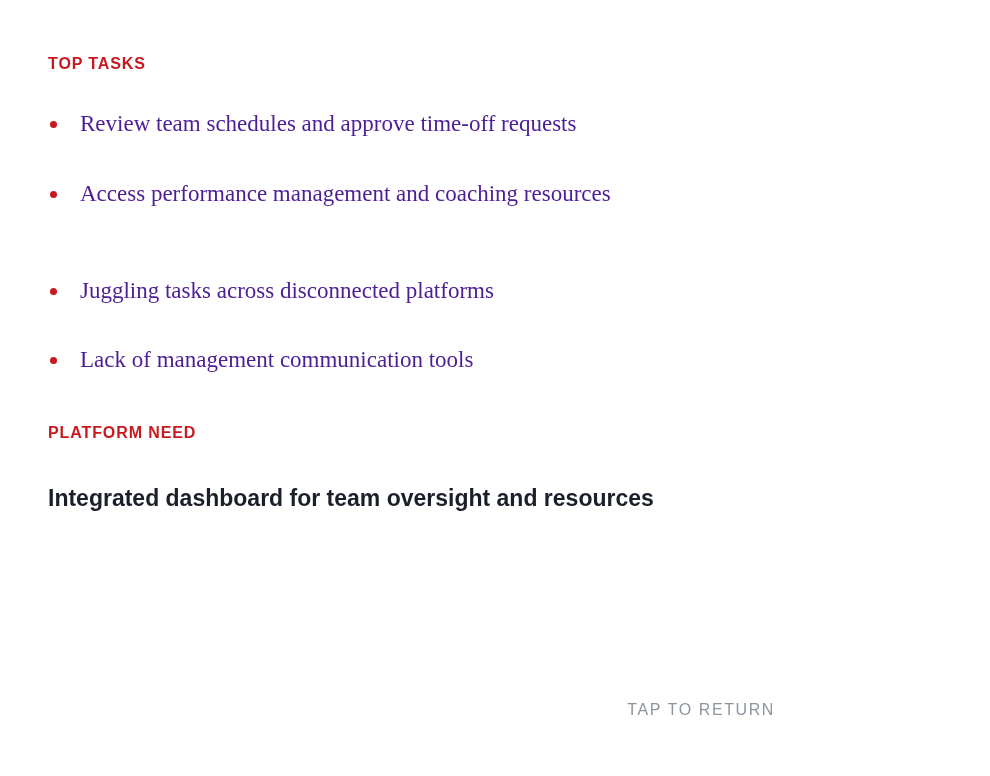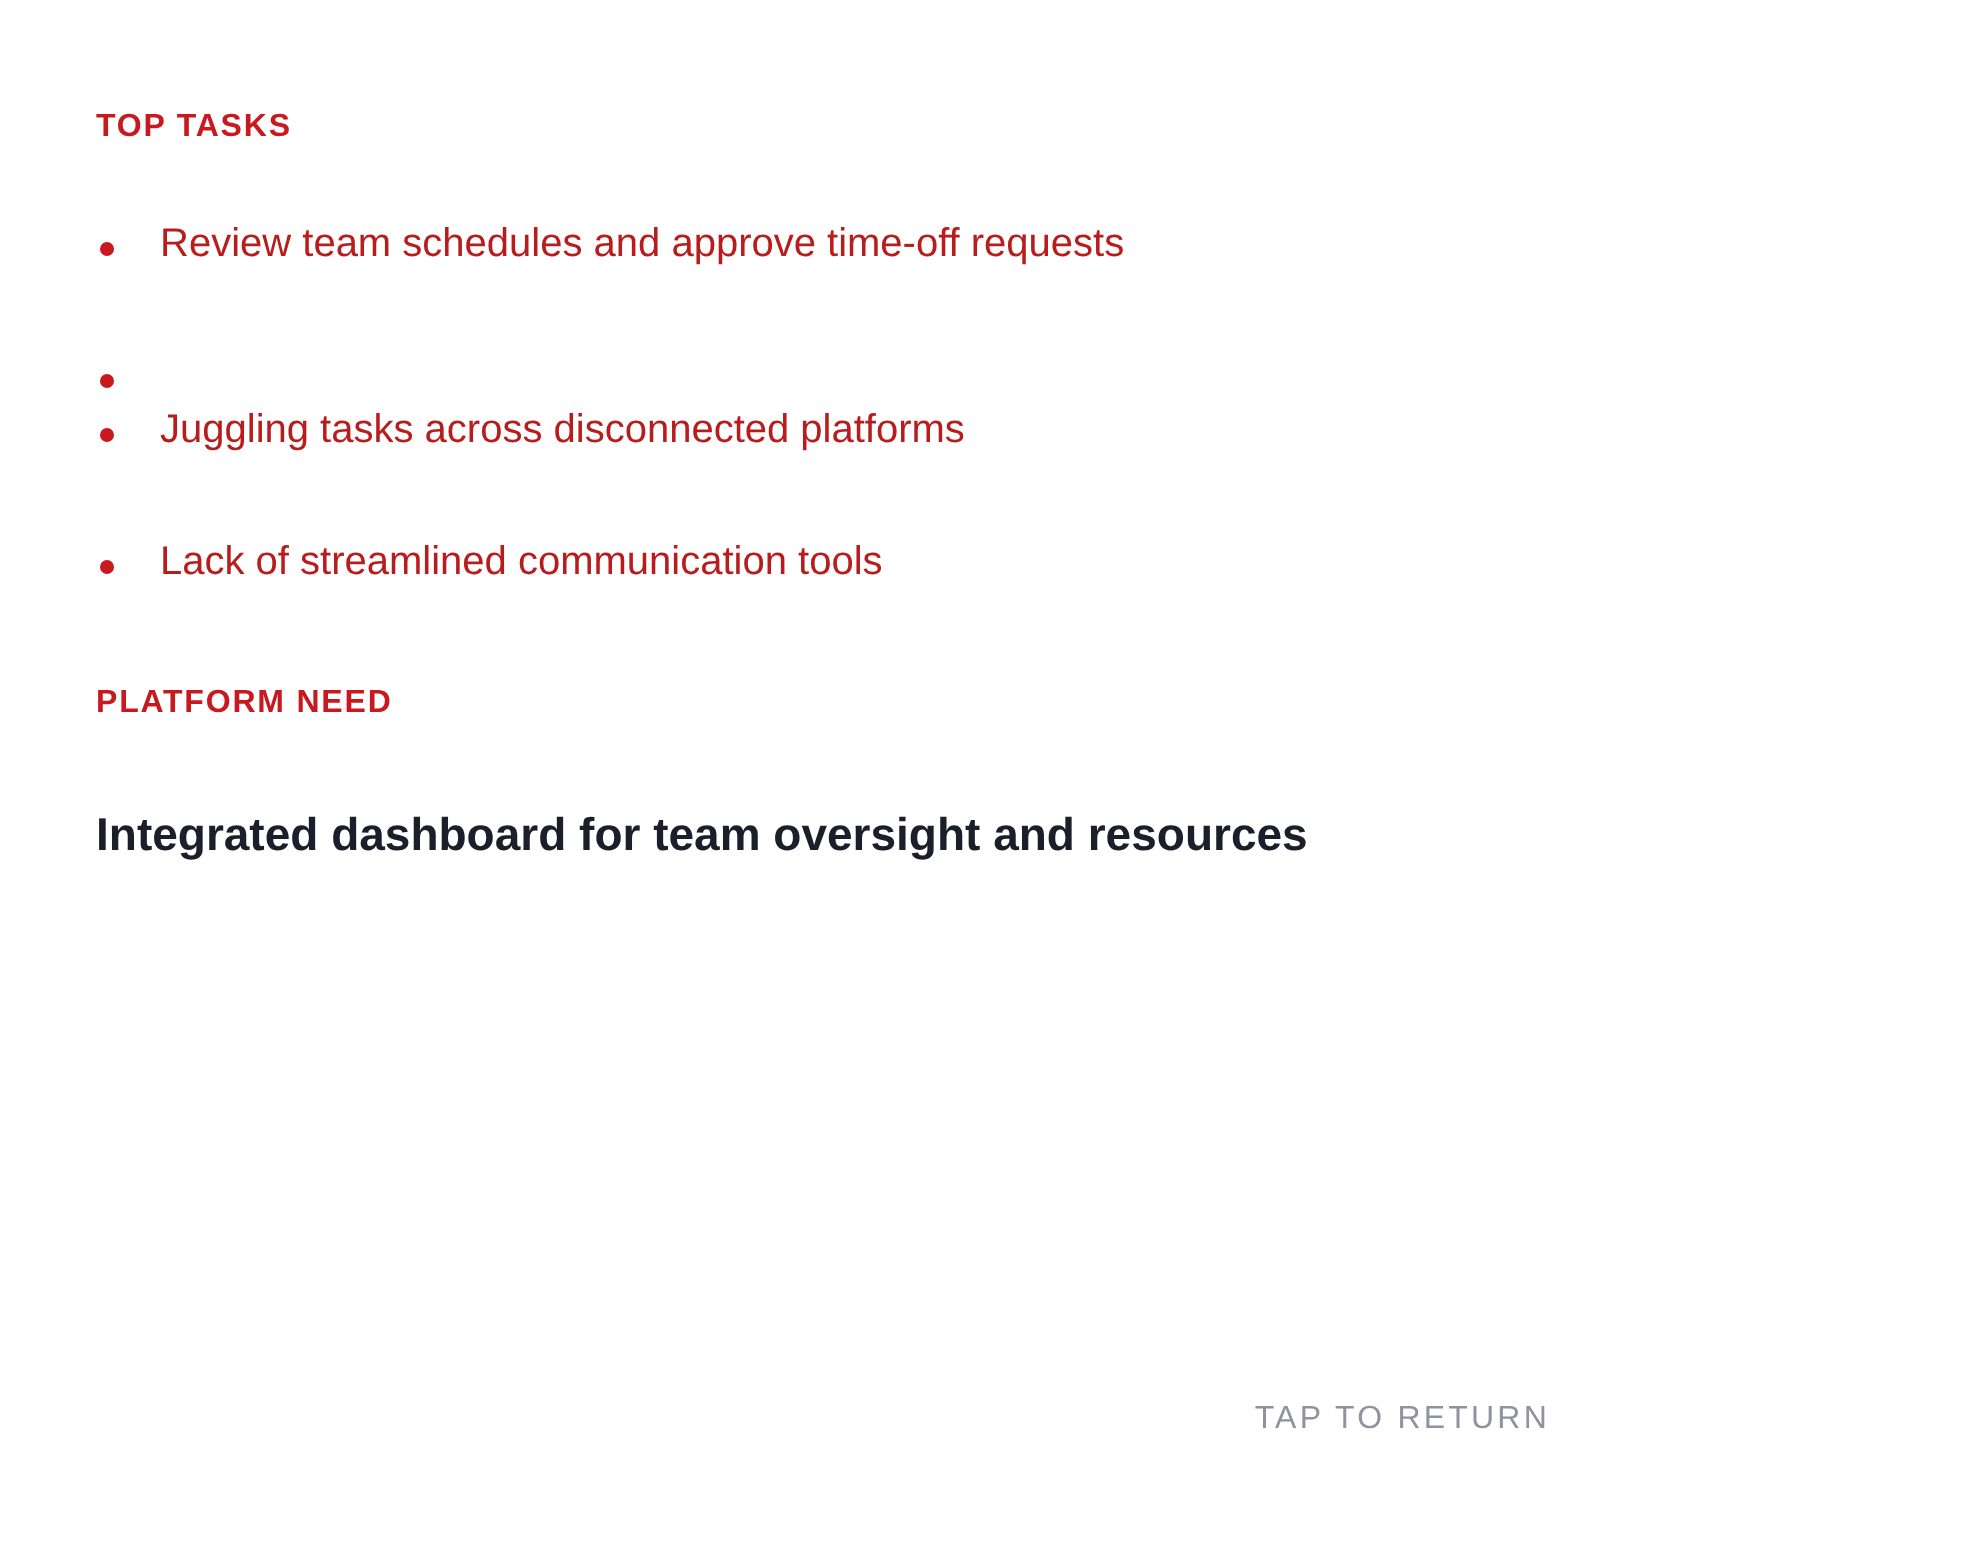--- a/index.html
+++ b/index.html
@@ -39,24 +39,25 @@
 
   .bullet-list {
     list-style: none;
     margin: 0;
     padding: 0;
   }
 
   .bullet-item {
     position: relative;
     padding-left: 32px;
-    color: #b91c1c;
-    font-size: 20px;
+    color: #4c1d95;
+    font-size: 23px;
     line-height: 1.25;
     margin: 0;
+    font-family: Liberation Serif, serif;
   }
 
   .bullet-dot {
     position: absolute;
     left: 2px;
     top: 11px;
     width: 7px;
     height: 7px;
     border-radius: 50%;
     background: #c8191e;
@@ -100,33 +101,34 @@
 
   <section class="section s-tasks">
     <h2 class="section-heading">TOP TASKS</h2>
     <ul class="bullet-list">
       <li class="bullet-item">
         <span class="bullet-dot"></span>
         <span>Review team schedules and approve time-off requests</span>
       </li>
       <li class="bullet-item">
         <span class="bullet-dot"></span>
+        <span>Access performance management and coaching resources</span>
       </li>
     </ul>
   </section>
 
   <section class="section s-pain">
     <ul class="bullet-list">
       <li class="bullet-item">
         <span class="bullet-dot"></span>
         <span>Juggling tasks across disconnected platforms</span>
       </li>
       <li class="bullet-item">
         <span class="bullet-dot"></span>
-        <span>Lack of streamlined communication tools</span>
+        <span>Lack of management communication tools</span>
       </li>
     </ul>
   </section>
 
   <section class="section s-need">
     <h2 class="section-heading">PLATFORM NEED</h2>
     <p class="need-text">Integrated dashboard for team oversight and resources</p>
   </section>
 
   <div class="footer">TAP TO RETURN</div>

